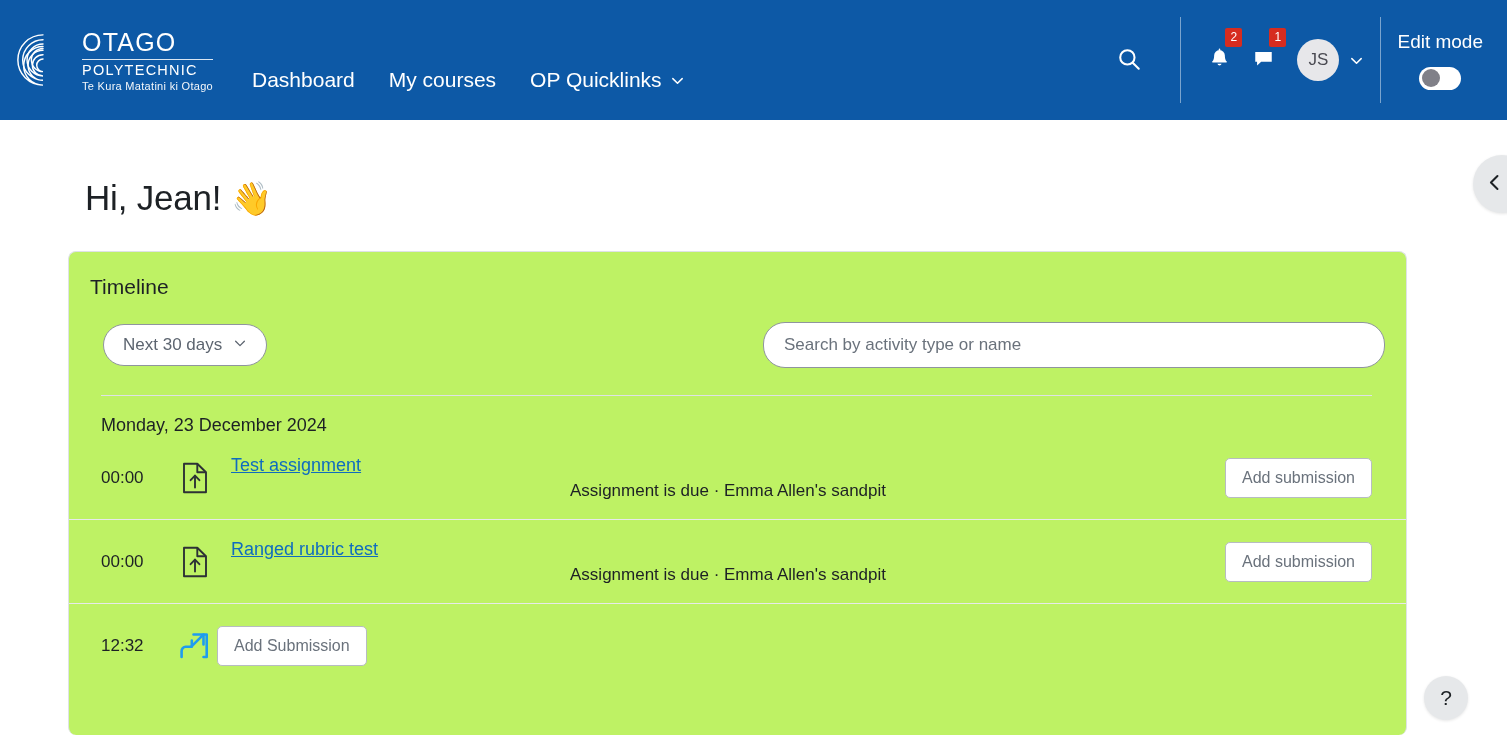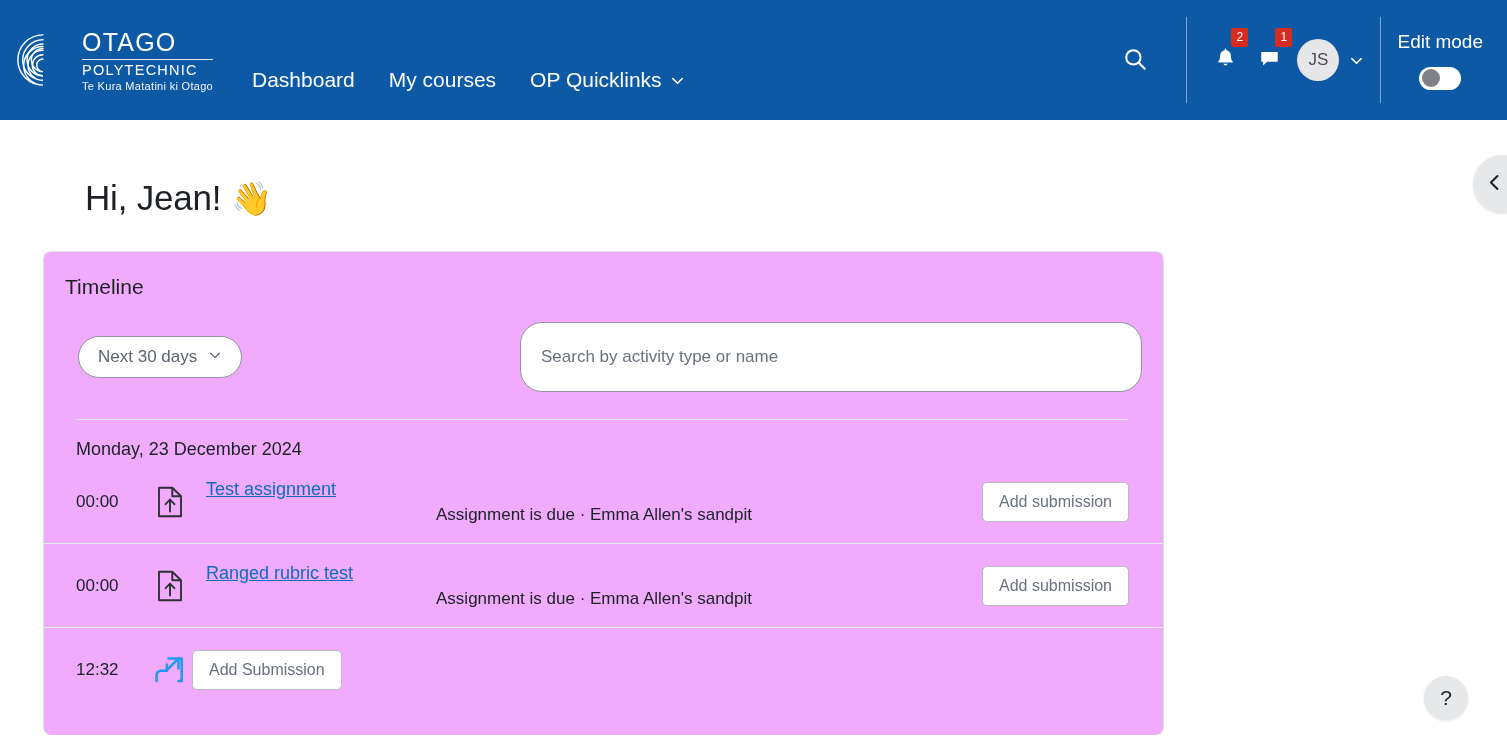--- a/index.html
+++ b/index.html
@@ -102,21 +102,21 @@
     background: #d62c20;
     color: #fff;
     font-size: 12px;
     line-height: 1;
     padding: 3px 4px 4px;
     min-width: 17px;
     text-align: center;
     border-radius: 2px;
     font-weight: 400;
   }
-  .avatar-wrap { display: flex; align-items: center; margin-left: 6px; cursor: pointer; }
+  .avatar-wrap { display: flex; align-items: center; margin-left: 12px; cursor: pointer; }
   .avatar {
     width: 42px; height: 42px;
     border-radius: 50%;
     background: #e7e7ea;
     color: #4a4a52;
     font-size: 17px;
     display: flex; align-items: center; justify-content: center;
   }
   .avatar-caret { margin-left: 10px; color: #fff; display: inline-flex; }
 
@@ -150,23 +150,23 @@
     color: #1d2125;
     font-weight: 400;
     margin: 0;
     padding: 58px 0 0 85px;
     display: flex; align-items: center; gap: 10px;
     letter-spacing: -.2px;
   }
   .wave { font-size: 33px; line-height: 1; }
 
   .card {
-    margin: 33px 0 0 43px;
-    width: 1121px;
-    background: #f0abfc;
+    margin: 33px 0 0 68px;
+    width: 1339px;
+    background: #bef264;
     border: 1px solid #dee2e6;
     border-radius: 8px;
     border-bottom: none;
     height: 484px;
     overflow: hidden;
   }
   .card-title {
     font-size: 21px;
     color: #1d2125;
     padding: 23px 0 0 21px;
@@ -194,21 +194,21 @@
     white-space: nowrap;
   }
   .search-field {
     margin-left: auto;
     width: 622px;
     border: 1px solid #8f959e;
     border-radius: 22px;
     background: #fff;
     font-size: 17px;
     color: #5d6570;
-    padding: 24px 20px;
+    padding: 12px 20px;
     font-family: inherit;
     outline: none;
   }
   .search-field::placeholder { color: #6a727c; }
 
   .sep {
     height: 1px;
     background: #dee2e6;
     margin: 27px 34px 0 32px;
   }

